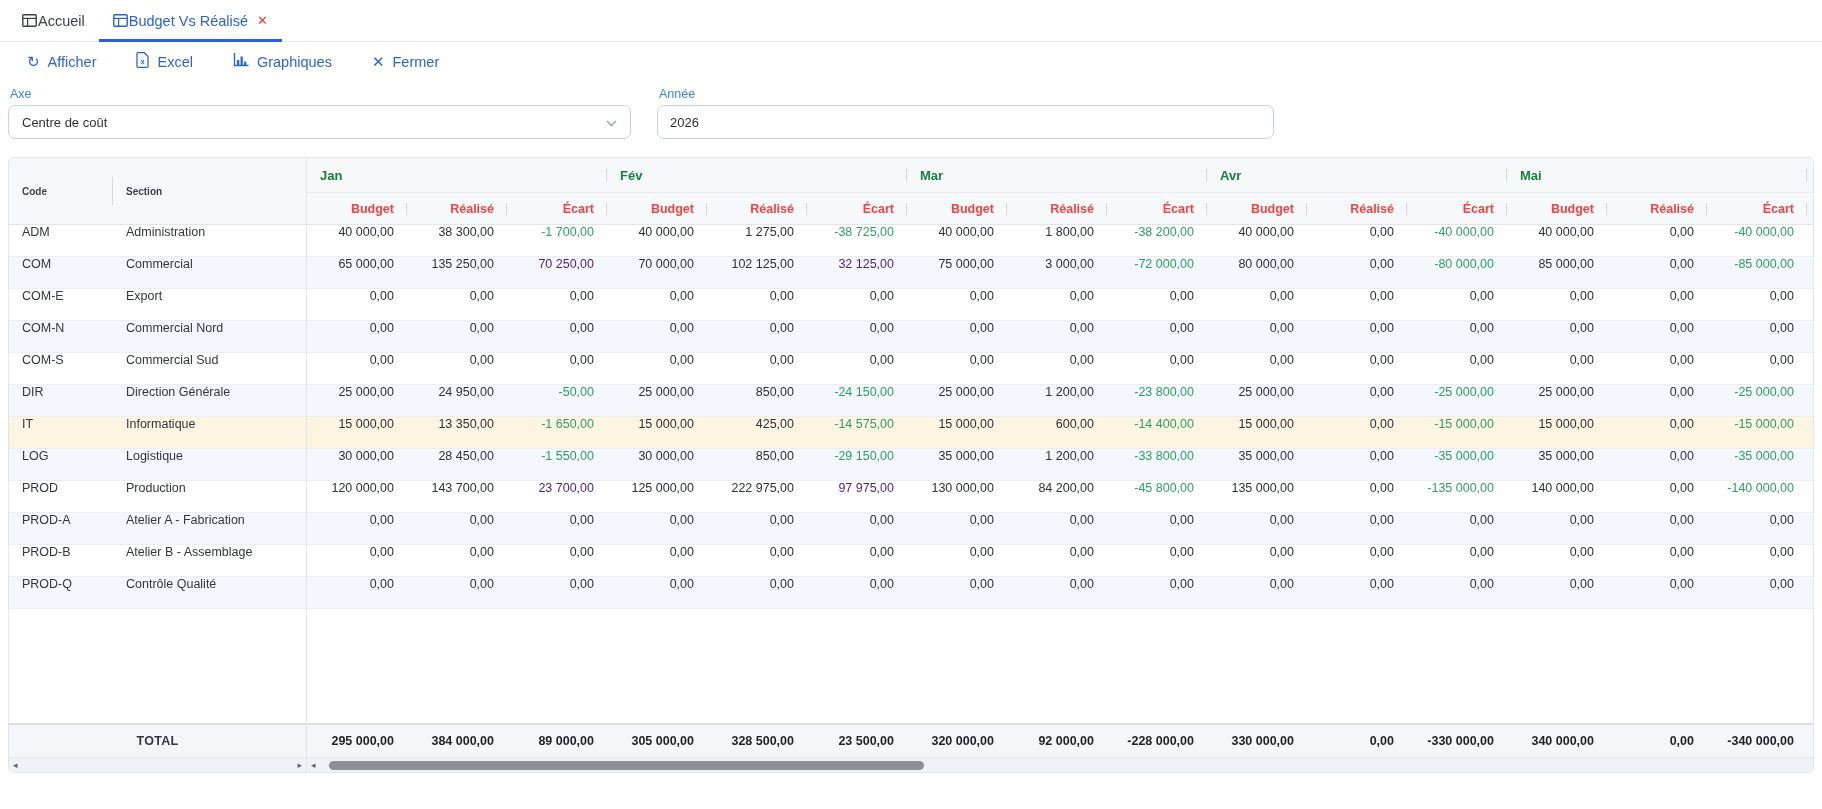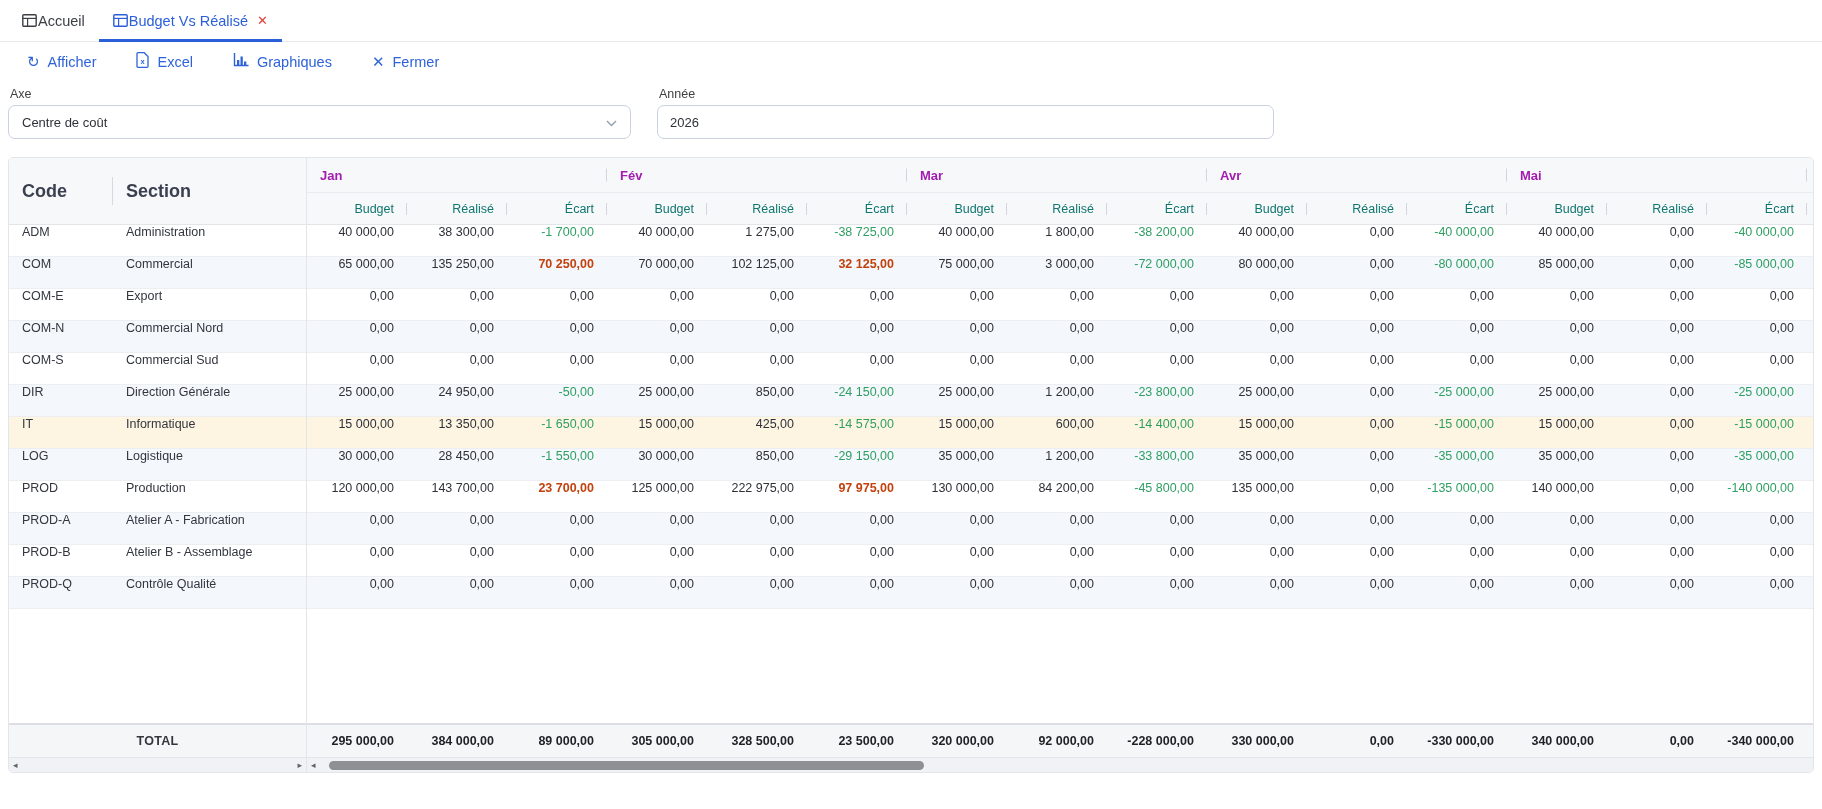--- a/index.html
+++ b/index.html
@@ -19,68 +19,68 @@
 
   
   .toolbar { display:flex; align-items:center; gap:40px; padding:10px 0 9px 27px; }
   .tbtn { display:flex; align-items:center; gap:8px; color:#2e63d9;
     font-size:14.5px; cursor:pointer; }
   .tbtn .glyph { font-size:15px; line-height:1; }
 
   
   .filters { padding:7px 8px 0; display:flex; gap:26px; }
   .fblock { display:flex; flex-direction:column; }
-  .flabel { font-size:12.5px; color:#404040; margin:0 0 4px 2px; }
+  .flabel { font-size:12.5px; color:#3b82f6; margin:0 0 4px 2px; }
   .select { width:623px; height:34px; border:1px solid #c9d2de; border-radius:7px;
     display:flex; align-items:center; justify-content:space-between;
     padding:0 13px; font-size:13px; color:#2f3138; background:#fff; cursor:pointer;text-align:right; }
   .tinput { width:617px; height:34px; border:1px solid #c9d2de; border-radius:7px;
     padding:12px 12px; font-size:13px; color:#2f3138; font-family:inherit; outline:none; }
 
   
   .grid { display:flex; margin:18px 8px 0; height:616px; background:#fff;
     border:1px solid #e3e5e9; border-radius:5px; overflow:hidden; }
   .pane { display:flex; flex-direction:column; }
   .pane.left { width:298px; flex:none; border-right:1px solid #e3e5e9; }
   .pane.right { flex:1; overflow:hidden; }
 
   .lp-header { height:67px; flex:none; background:#f7f8fa;
     border-bottom:1px solid #e3e5e9; display:flex; align-items:center; }
-  .hcell { font-size:18px; font-weight:700; color:#3b4050; padding-left:13px; }
+  .hcell { font-size:10px; font-weight:700; color:#3b4050; padding-left:13px; }
   .hcell.code { width:104px; position:relative; height:100%; display:flex; align-items:center; }
   .hcell.code::after { content:''; position:absolute; right:0; top:50%;
     transform:translateY(-50%); width:1px; height:28px; background:#d6d9de; }
   .hcell.section { flex:1; }
 
   .rp-months { height:35px; flex:none; background:#f7f8fa; display:flex;
     align-items:stretch; border-bottom:1px solid #e9ebee; }
   .mgroup { width:300px; flex:none; display:flex; align-items:center;
-    padding-left:13px; font-size:13px; font-weight:700; color:#a21caf; position:relative; }
+    padding-left:13px; font-size:13px; font-weight:700; color:#15803d; position:relative; }
   .mgroup::after { content:''; position:absolute; right:0; top:50%;
     transform:translateY(-50%); width:1px; height:13px; background:#d2d5db; }
   .rp-sub { height:32px; flex:none; background:#f7f8fa;
     border-bottom:1px solid #e3e5e9; display:flex; align-items:stretch; }
   .subcell { width:100px; flex:none; display:flex; align-items:center;
-    justify-content:flex-end; padding-right:13px; font-size:12.5px; font-weight:400;
-    color:#0f766e; position:relative; }
+    justify-content:flex-end; padding-right:13px; font-size:12.5px; font-weight:700;
+    color:#ef4444; position:relative; }
   .subcell::after { content:''; position:absolute; right:0; top:50%;
     transform:translateY(-50%); width:1px; height:12px; background:#d2d5db; }
 
   .lp-body,.rp-body { flex:1; overflow:hidden; background:#fff; }
   .row { height:32px; flex:none; display:flex; 
     border-bottom:1px solid #eceef1; background:#fff; }
   .row.alt { background:#f4f7fb; }
   .row.hl { background:#fdf5e2; }
   .lcell { font-size:12.5px; color:#33363f; white-space:nowrap; }
   .lcell.code { width:104px; padding-left:13px; }
   .lcell.section { flex:1; padding-left:13px; }
   .ncell { width:100px; flex:none; text-align:right; padding-right:13px;
     font-size:12.5px; color:#2e3138; white-space:nowrap; }
   .ncell.g { color:#2f9e63; }
-  .ncell.r { color:#c2410c;font-weight:bold; }
+  .ncell.r { color:#4c1d95; }
 
   .lp-total,.rp-total { height:34px; flex:none; background:#f5f6f8;
     border-top:2px solid #dcdee3; display:flex; align-items:center; }
   .lp-total { justify-content:center; font-weight:700; font-size:12.5px;
     color:#33363f; letter-spacing:.3px; }
   .rp-total .ncell { font-weight:700; color:#1f2126; }
 
   .scrollrow { height:15px; flex:none; background:#f1f2f5;
     border-top:1px solid #e3e5e9; position:relative; display:flex;
     align-items:center; }

